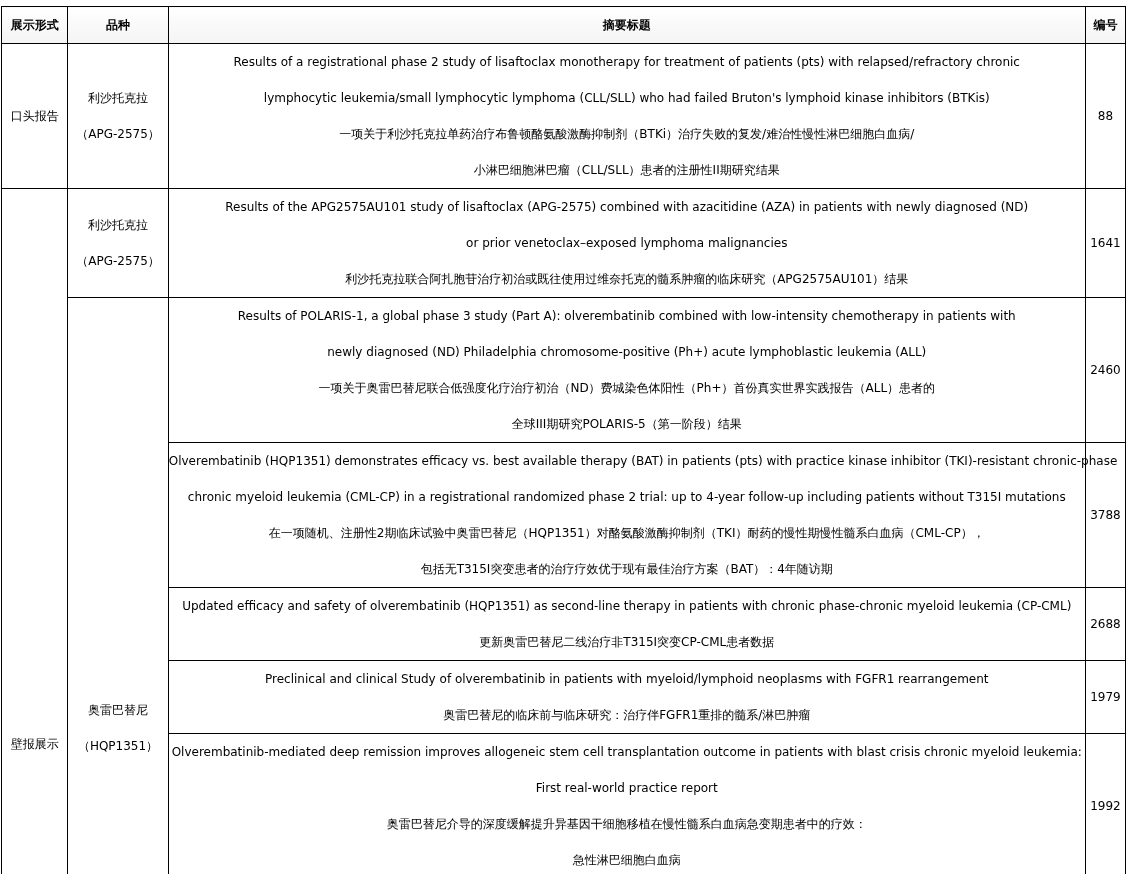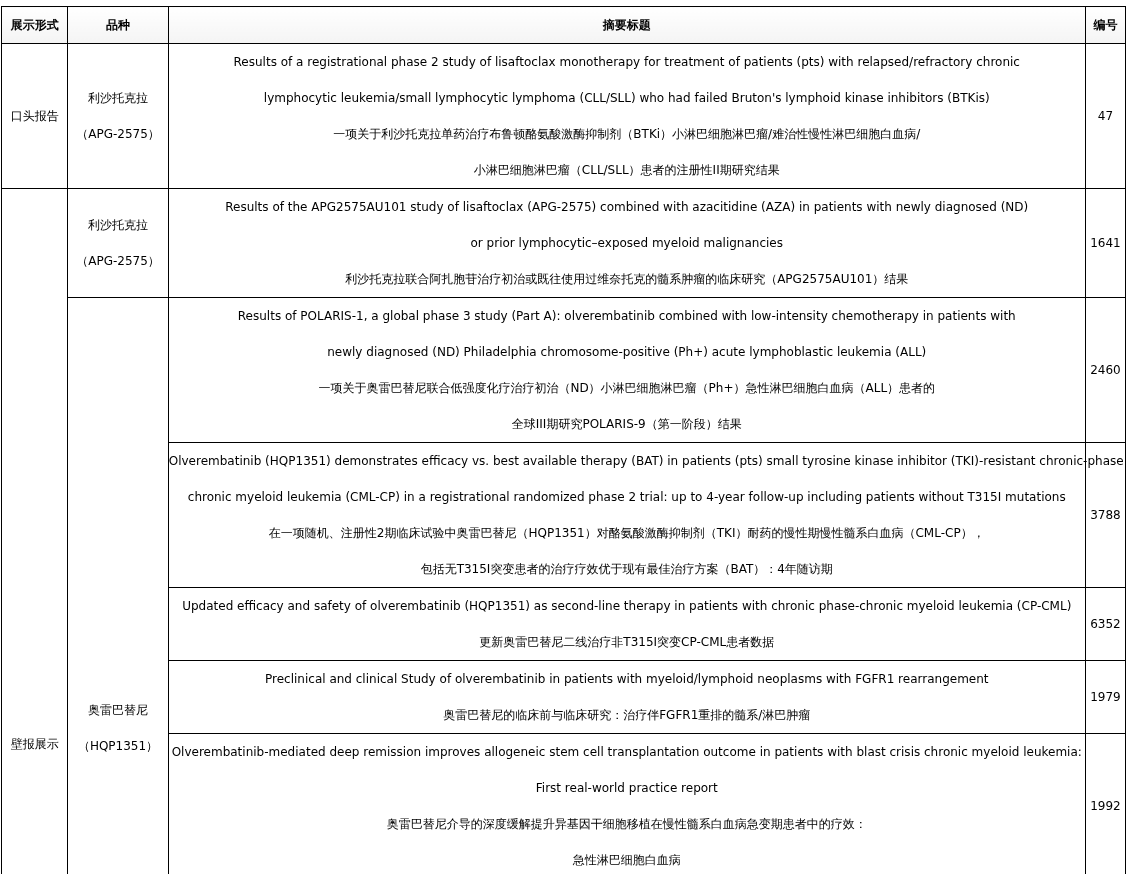--- a/index.html
+++ b/index.html
@@ -38,70 +38,70 @@
 
     <tr style="height:145px">
       <td>口头报告</td>
       <td>
         <span class="line">利沙托克拉</span>
         <span class="line">（APG-2575）</span>
       </td>
       <td class="title-cell">
         <span class="line">Results of a registrational phase 2 study of lisaftoclax monotherapy for treatment of patients (pts) with relapsed/refractory chronic</span>
         <span class="line">lymphocytic leukemia/small lymphocytic lymphoma (CLL/SLL) who had failed Bruton's lymphoid kinase inhibitors (BTKis)</span>
-        <span class="line">一项关于利沙托克拉单药治疗布鲁顿酪氨酸激酶抑制剂（BTKi）小淋巴细胞淋巴瘤/难治性慢性淋巴细胞白血病/</span>
+        <span class="line">一项关于利沙托克拉单药治疗布鲁顿酪氨酸激酶抑制剂（BTKi）治疗失败的复发/难治性慢性淋巴细胞白血病/</span>
         <span class="line">小淋巴细胞淋巴瘤（CLL/SLL）患者的注册性II期研究结果</span>
       </td>
-      <td>47</td>
+      <td>88</td>
     </tr>
 
     <tr style="height:108px">
       <td rowspan="6" style="vertical-align:middle; padding-top:420px;">壁报展示</td>
       <td>
         <span class="line">利沙托克拉</span>
         <span class="line">（APG-2575）</span>
       </td>
       <td class="title-cell">
         <span class="line">Results of the APG2575AU101 study of lisaftoclax (APG-2575) combined with azacitidine (AZA) in patients with newly diagnosed (ND)</span>
-        <span class="line">or prior lymphocytic–exposed myeloid malignancies</span>
+        <span class="line">or prior venetoclax–exposed lymphoma malignancies</span>
         <span class="line">利沙托克拉联合阿扎胞苷治疗初治或既往使用过维奈托克的髓系肿瘤的临床研究（APG2575AU101）结果</span>
       </td>
       <td>1641</td>
     </tr>
 
     <tr style="height:145px">
       <td rowspan="5" style="vertical-align:middle; padding-top:280px;">
         <span class="line">奥雷巴替尼</span>
         <span class="line">（HQP1351）</span>
       </td>
       <td class="title-cell">
         <span class="line">Results of POLARIS-1, a global phase 3 study (Part A): olverembatinib combined with low-intensity chemotherapy in patients with</span>
         <span class="line">newly diagnosed (ND) Philadelphia chromosome-positive (Ph+) acute lymphoblastic leukemia (ALL)</span>
-        <span class="line">一项关于奥雷巴替尼联合低强度化疗治疗初治（ND）小淋巴细胞淋巴瘤（Ph+）急性淋巴细胞白血病（ALL）患者的</span>
-        <span class="line">全球III期研究POLARIS-9（第一阶段）结果</span>
+        <span class="line">一项关于奥雷巴替尼联合低强度化疗治疗初治（ND）费城染色体阳性（Ph+）首份真实世界实践报告（ALL）患者的</span>
+        <span class="line">全球III期研究POLARIS-5（第一阶段）结果</span>
       </td>
       <td>2460</td>
     </tr>
 
     <tr style="height:145px">
       <td class="title-cell">
-        <span class="line">Olverembatinib (HQP1351) demonstrates efficacy vs. best available therapy (BAT) in patients (pts) small tyrosine kinase inhibitor (TKI)-resistant chronic-phase</span>
+        <span class="line">Olverembatinib (HQP1351) demonstrates efficacy vs. best available therapy (BAT) in patients (pts) with practice kinase inhibitor (TKI)-resistant chronic-phase</span>
         <span class="line">chronic myeloid leukemia (CML-CP) in a registrational randomized phase 2 trial: up to 4-year follow-up including patients without T315I mutations</span>
         <span class="line">在一项随机、注册性2期临床试验中奥雷巴替尼（HQP1351）对酪氨酸激酶抑制剂（TKI）耐药的慢性期慢性髓系白血病（CML-CP），</span>
         <span class="line">包括无T315I突变患者的治疗疗效优于现有最佳治疗方案（BAT）：4年随访期</span>
       </td>
       <td>3788</td>
     </tr>
 
     <tr style="height:72px">
       <td class="title-cell">
         <span class="line">Updated efficacy and safety of olverembatinib (HQP1351) as second-line therapy in patients with chronic phase-chronic myeloid leukemia (CP-CML)</span>
         <span class="line">更新奥雷巴替尼二线治疗非T315I突变CP-CML患者数据</span>
       </td>
-      <td>6352</td>
+      <td>2688</td>
     </tr>
 
     <tr style="height:72px">
       <td class="title-cell">
         <span class="line">Preclinical and clinical Study of olverembatinib in patients with myeloid/lymphoid neoplasms with FGFR1 rearrangement</span>
         <span class="line">奥雷巴替尼的临床前与临床研究：治疗伴FGFR1重排的髓系/淋巴肿瘤</span>
       </td>
       <td>1979</td>
     </tr>
 

